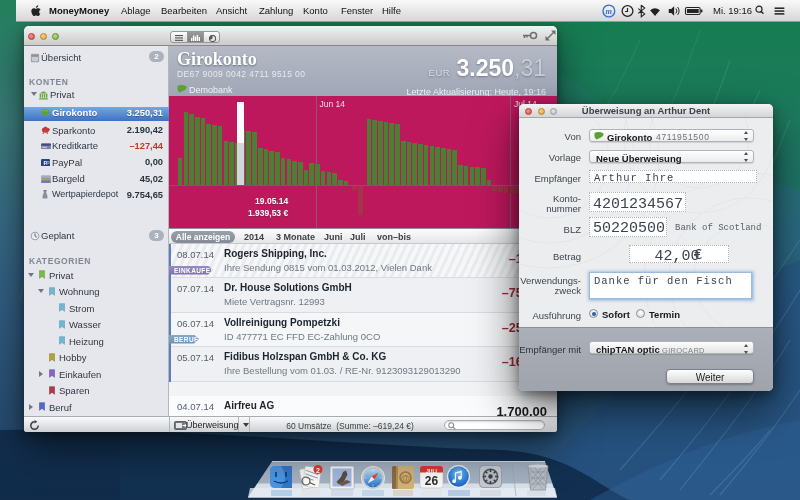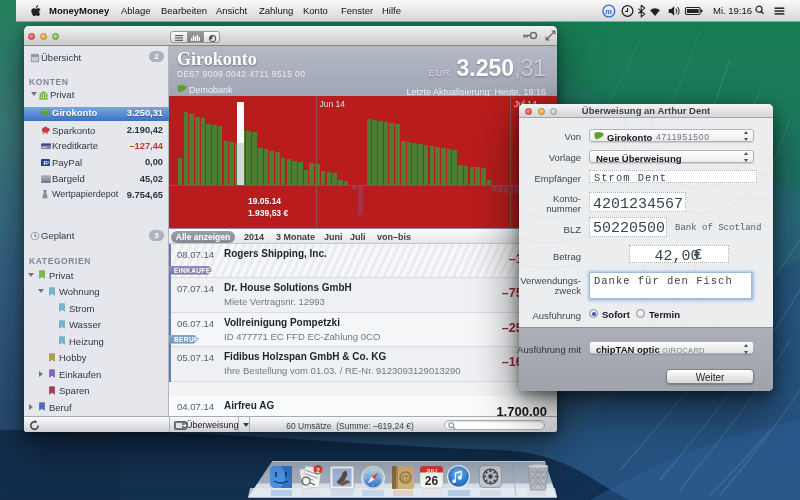--- a/index.html
+++ b/index.html
@@ -33,21 +33,21 @@
 .tri{position:absolute;width:0;height:0;border-left:4.5px solid #6f7784;border-top:3.2px solid transparent;border-bottom:3.2px solid transparent;}
 .trid{position:absolute;width:0;height:0;border-top:4.5px solid #6f7784;border-left:3.2px solid transparent;border-right:3.2px solid transparent;}
 .badge{position:absolute;right:5px;top:1.5px;width:15px;height:11px;border-radius:6px;
  background:#abb2bd;color:#fff;font-size:8px;font-weight:bold;text-align:center;line-height:11px;}
 #selrow{position:absolute;left:0;top:86.5px;width:145px;height:14.5px;
  background:linear-gradient(#74a7e2,#3e72c1);}
 
 #maincontent{position:absolute;left:145px;top:20px;width:388px;height:370px;background:#9da3b2;}
 #header{position:absolute;left:0;top:0;width:388px;height:50px;
  background:linear-gradient(#b4b9c5,#a0a6b5);}
-#chart{position:absolute;left:0;top:50px;width:388px;height:132px;background:#b91c1c;overflow:hidden;}
+#chart{position:absolute;left:0;top:50px;width:388px;height:132px;background:#be185d;overflow:hidden;text-align:right;}
 .bar{position:absolute;width:4.7px;background:#4e7e33;}
 .rbar{position:absolute;width:4.7px;background:#a23648;}
 .glin{position:absolute;top:0;width:1px;height:132px;background:rgba(120,126,142,.55);}
 .glab{position:absolute;top:3px;font-size:8.5px;color:#dfe2ea;}
 
 #filter{position:absolute;left:0;top:182px;width:388px;height:16px;
  background:linear-gradient(#fdfdfd,#e4e5e8);border-top:1px solid #8a90a0;border-bottom:1px solid #c6c8cc;}
 #filter .f{position:absolute;top:3px;font-size:9px;font-weight:bold;color:#3d4046;letter-spacing:0;}
 #pill{position:absolute;left:2px;top:1.5px;width:64px;height:12px;border-radius:7px;
  background:linear-gradient(#99a0aa,#848b96);color:#fff;font-size:8.5px;font-weight:bold;
@@ -448,20 +448,21 @@
 <div class="f" style="left:107px;">3 Monate</div>
 <div class="f" style="left:155px;">Juni</div>
 <div class="f" style="left:181px;">Juli</div>
 <div class="f" style="left:208px;">von–bis</div>
 </div>
         <div id="list">
           <div class="bluestripe"></div>
           <div class="trow" style="top:0.0px;background:repeating-linear-gradient(115deg,#f6f7f8 0px,#f6f7f8 4px,#e9ebee 4px,#e9ebee 7px);">
             <span class="d">08.07.14</span>
             <span class="p">Rogers Shipping, Inc.</span>
+            <span class="u">Ihre Sendung 0815 vom 01.03.2012, Vielen Dank</span>
             <span class="a" style="">–17,90</span>
           </div>
           <div class="trow" style="top:34.4px;background:#eff0f3;">
             <span class="d">07.07.14</span>
             <span class="p">Dr. House Solutions GmbH</span>
             <span class="u">Miete Vertragsnr. 12993</span>
             <span class="a" style="">–753,29</span>
           </div>
           <div class="trow" style="top:68.8px;background:#f5f6f8;">
             <span class="d">06.07.14</span>
@@ -531,41 +532,41 @@
 <span class="abs" style="left:17px;top:2px;font-size:9.5px;font-weight:bold;color:#16181c;">Girokonto</span>
 <span class="abs" style="left:66px;top:2.5px;font-size:8.5px;color:#6b727b;letter-spacing:.7px;">4711951500</span>
 <span class="arr"></span>
       </div>
       <div class="dlbl" style="top:48px;width:60px;">Vorlage</div>
       <div class="dpop" style="top:45.5px;">
 <span class="abs" style="left:6px;top:2px;font-size:9.5px;font-weight:bold;color:#16181c;">Neue Überweisung</span>
 <span class="arr"></span>
       </div>
       <div class="dlbl" style="top:69px;width:60px;">Empfänger</div>
-      <div class="dinput" style="top:66px;width:168px;height:12.5px;font-size:10.5px;padding:1px 0 0 4px;letter-spacing:1px;">Strom Dent</div>
+      <div class="dinput" style="top:66px;width:168px;height:12.5px;font-size:10.5px;padding:1px 0 0 4px;letter-spacing:1px;">Arthur Ihre</div>
       <div class="dlbl" style="top:90px;right:192px;width:60px;line-height:10px;">Konto-<br>nummer</div>
       <div class="dinput" style="top:88px;width:97px;height:20px;font-size:15px;padding:2.5px 0 0 3px;">4201234567</div>
       <div class="dlbl" style="top:120px;width:60px;">BLZ</div>
       <div class="dinput" style="top:112.5px;width:78px;height:20px;font-size:15px;padding:2.5px 0 0 3px;">50220500</div>
       <div class="abs" style="left:156px;top:119px;font-family:'Liberation Mono',monospace;font-size:9px;color:#555e68;">Bank of Scotland</div>
       <div class="dlbl" style="top:147px;width:60px;">Betrag</div>
       <div class="dinput" style="top:141px;width:100px;height:18px;font-size:15px;padding:1.5px 4px 0 0;text-align:center;margin-left:40px;">42,00</div>
       <div class="abs" style="left:175px;top:143px;font-family:'Liberation Mono',monospace;font-size:14px;color:#39444f;">€</div>
       <div class="dlbl" style="top:172px;right:192px;width:62px;line-height:10px;">Verwendungs-<br>zweck</div>
       <div class="dinput" style="top:167.5px;width:163px;height:27.5px;font-size:10.5px;padding:2px 0 0 4px;letter-spacing:1px;border:1px solid #9bbce0;box-shadow:0 0 3px 1.5px rgba(110,160,220,.75);">Danke für den Fisch</div>
       <div class="dlbl" style="top:206px;width:60px;">Ausführung</div>
       <div class="abs" style="left:70px;top:205px;">
 <span class="abs" style="left:0;top:0;width:9px;height:9px;border-radius:50%;background:radial-gradient(circle at 50% 35%,#fff,#d8d8d8);border:1px solid #8a8f96;"></span>
 <span class="abs" style="left:2.5px;top:2.5px;width:4px;height:4px;border-radius:50%;background:#2a5db0;"></span>
 <span class="abs" style="left:13px;top:-0.5px;font-size:9.5px;font-weight:bold;color:#16181c;">Sofort</span>
 <span class="abs" style="left:47px;top:0;width:9px;height:9px;border-radius:50%;background:radial-gradient(circle at 50% 35%,#fff,#d8d8d8);border:1px solid #8a8f96;"></span>
 <span class="abs" style="left:60px;top:-0.5px;font-size:9.5px;font-weight:bold;color:#16181c;">Termin</span>
 </div>
       <div id="dbottom">
-<div class="dlbl" style="top:16px;right:192px;width:70px;color:#2f343b;">Ausführung mit</div>
+<div class="dlbl" style="top:16px;right:192px;width:70px;color:#2f343b;">Empfänger mit</div>
 <div class="dpop" style="top:13px;background:linear-gradient(#fdfdfd,#e4e4e4);">
 <span class="abs" style="left:6px;top:2px;font-size:9.5px;font-weight:bold;color:#16181c;">chipTAN optic</span>
 <span class="abs" style="left:72px;top:3.5px;font-size:7.5px;color:#7a8089;letter-spacing:.3px;">GIROCARD</span>
 <span class="arr"></span>
         </div>
 <div id="weiter">Weiter</div>
 </div>
     </div>
 <svg class="abs" style="left:246px;top:455px;z-index:5" width="312" height="45" viewBox="0 0 312 45">
 <defs>

